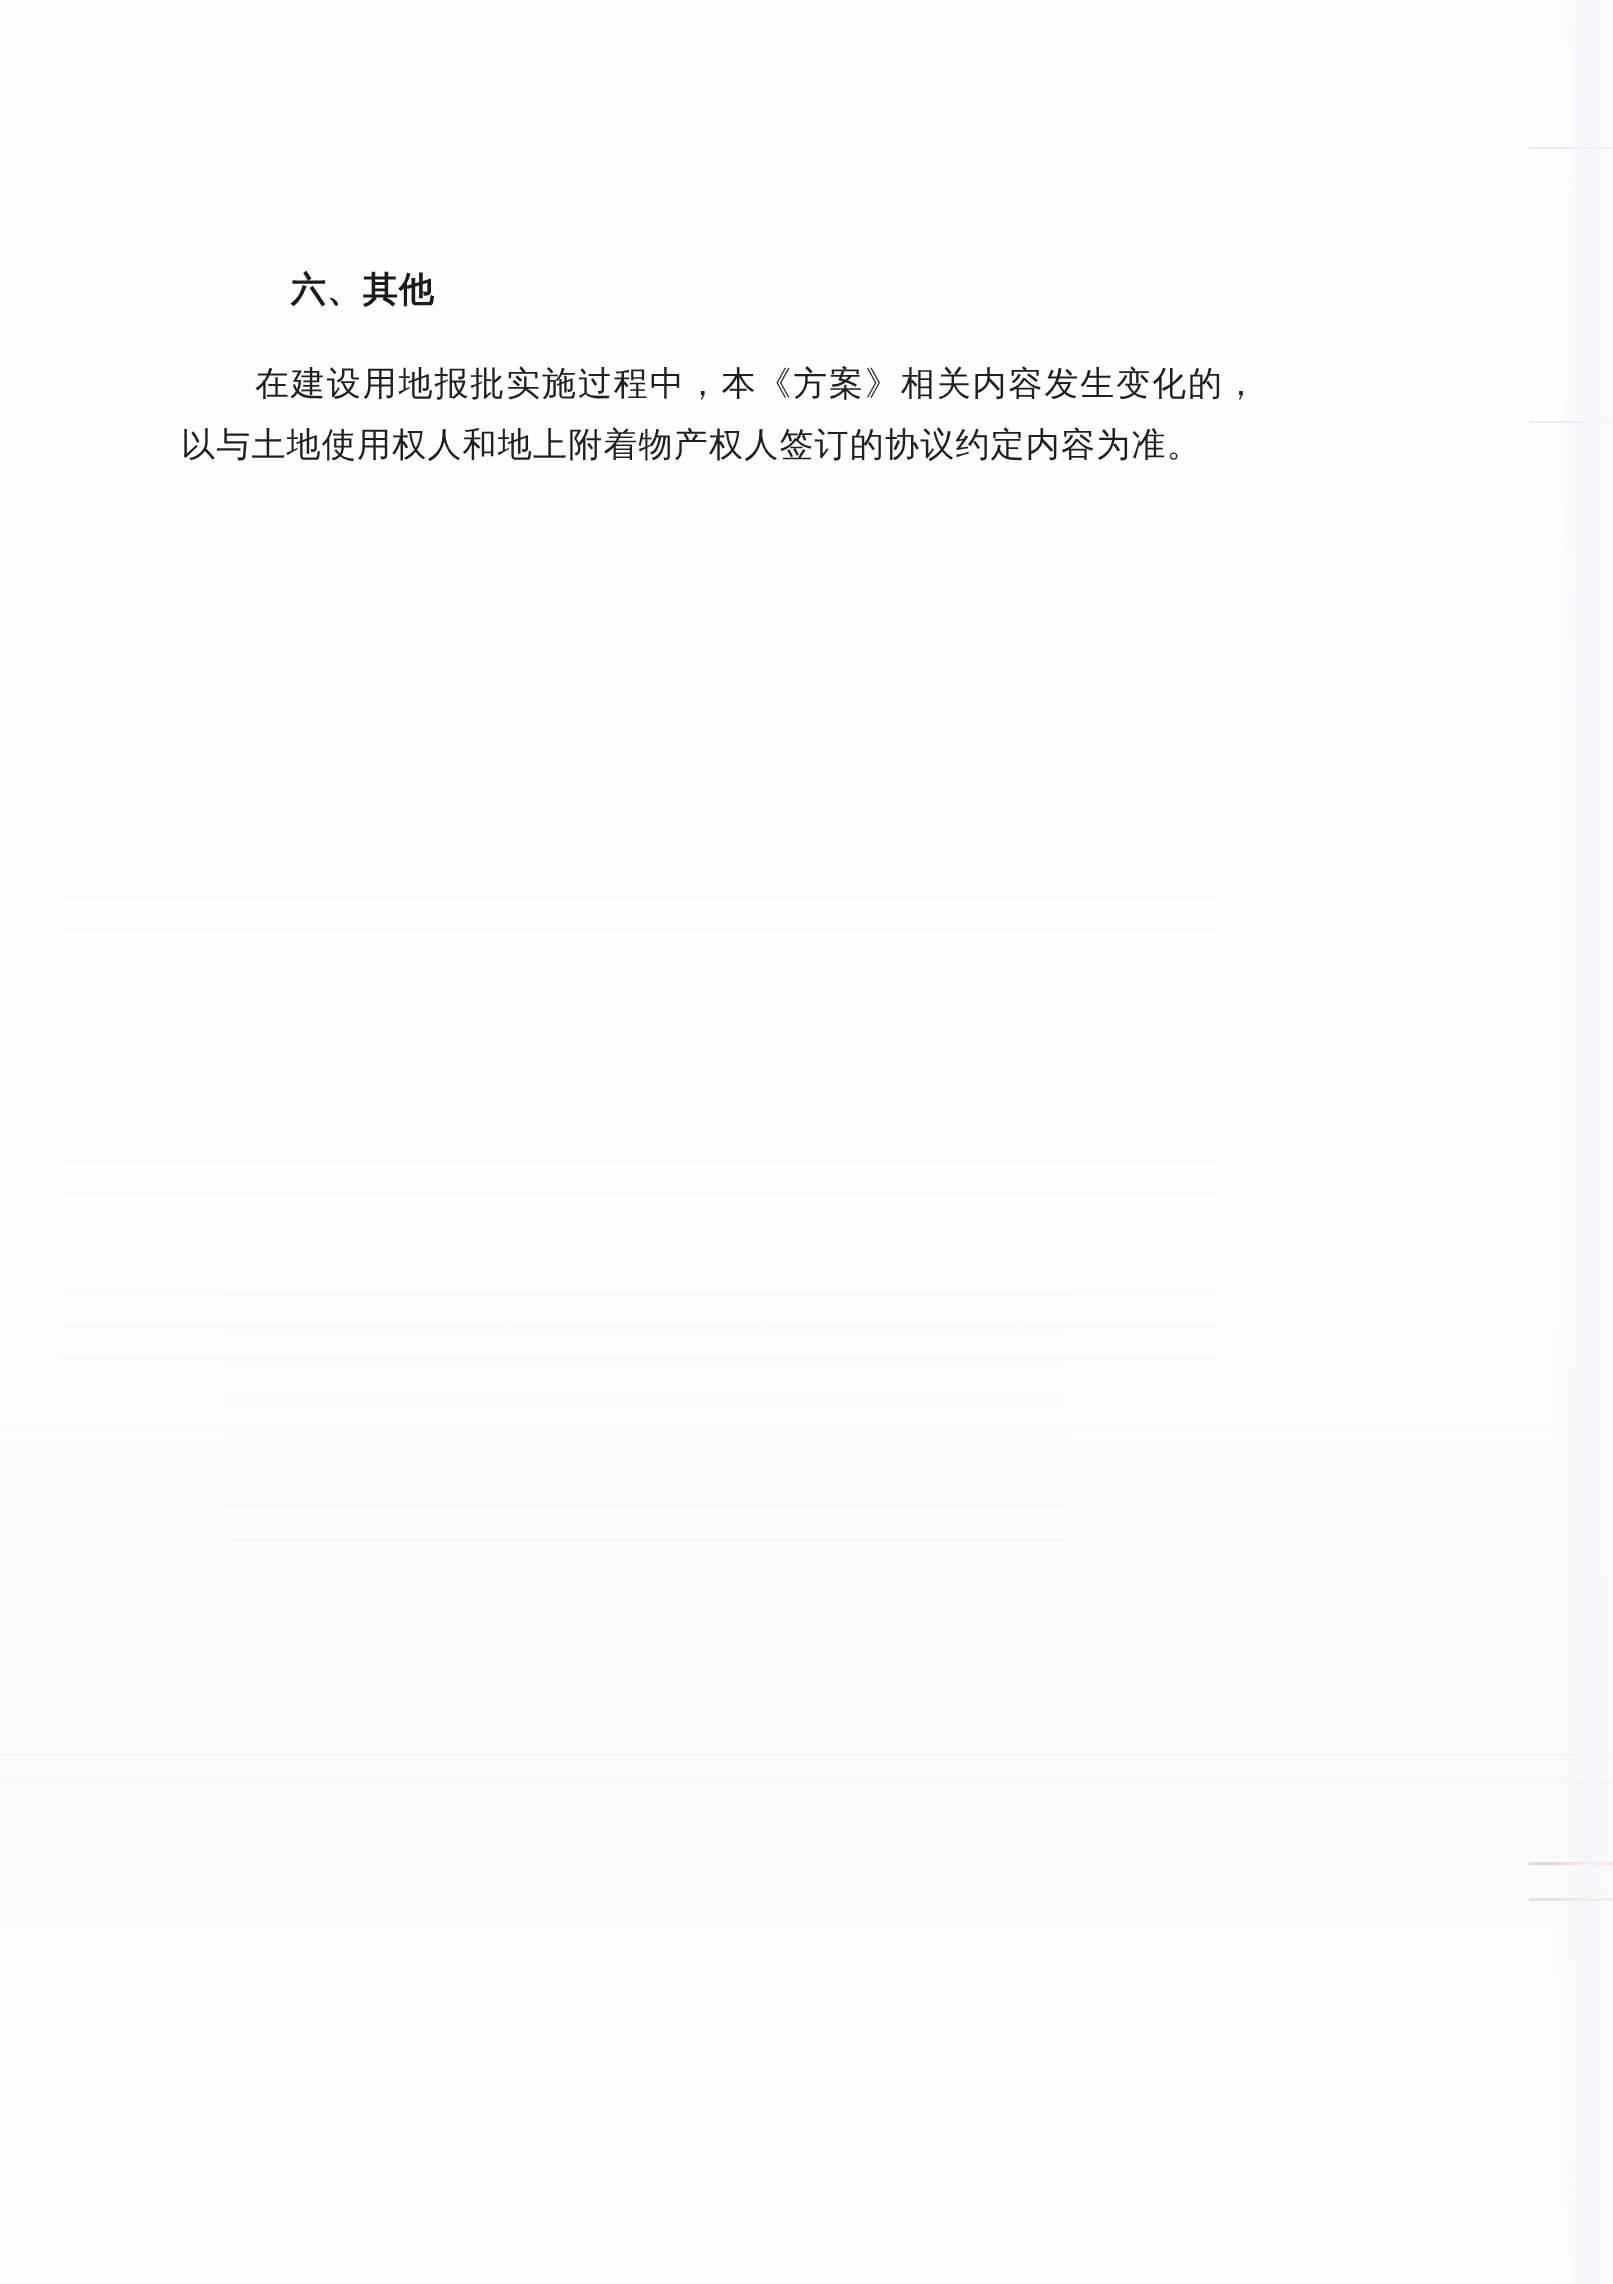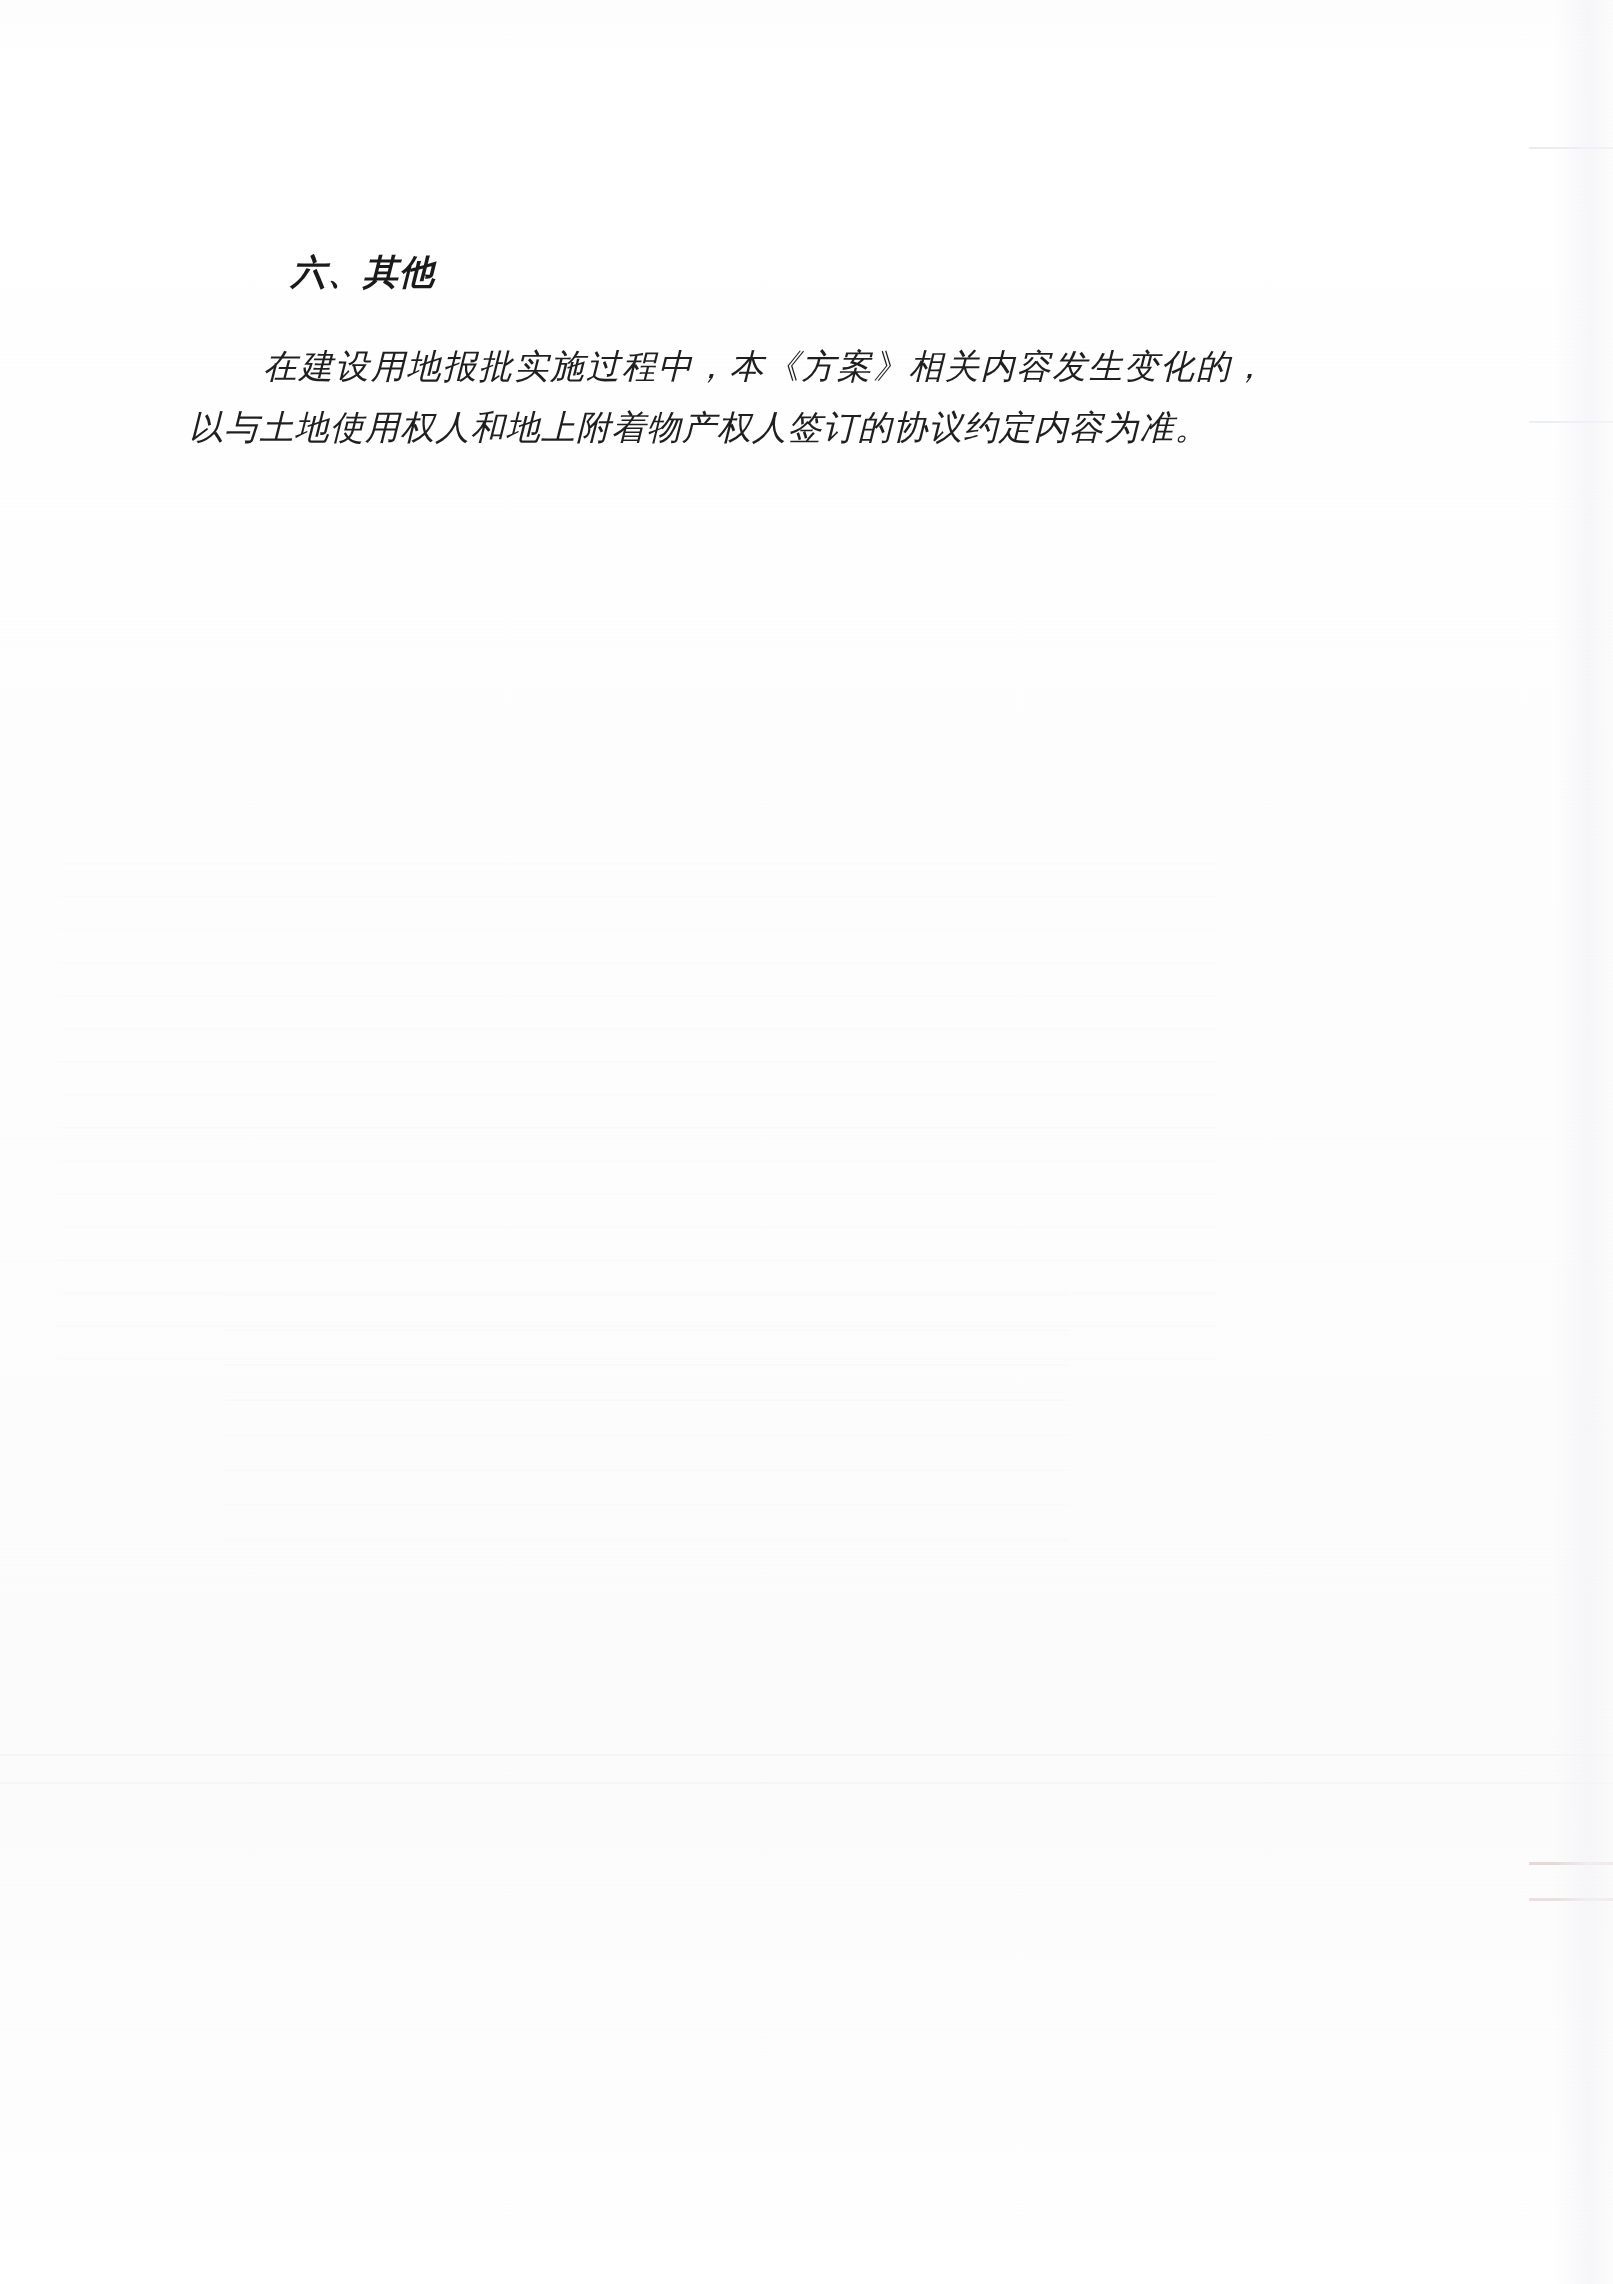--- a/index.html
+++ b/index.html
@@ -150,42 +150,41 @@
     width: 84px;
     height: 2px;
     background: rgba(170, 180, 205, 0.22);
     pointer-events: none;
   }
 
   
   #document-body {
     position: absolute;
     left: 181px;
-    top: 251px;
+    top: 268px;
     width: 1225px;
-    font-style: italic;
   }
 
   #section-heading {
     font-family: "DejaVu Sans", sans-serif;
     font-weight: bold;
     font-size: 35px;
     line-height: 1.2;
     color: #1a1a1a;
     letter-spacing: 1px;
     margin: 0 0 43px 0;
     padding-left: 110px;
   }
 
   #section-paragraph {
     font-family: "DejaVu Serif", serif;
     font-size: 34px;
     line-height: 61px;
     color: #1f1f1f;
-    margin: 8px;
+    margin: 0;
     text-indent: 74px;
     letter-spacing: 1.2px;
     text-align: justify;
     width: 1078px;
   }
 </style>
 </head>
 <body>
 
 <div id="page-scan">

